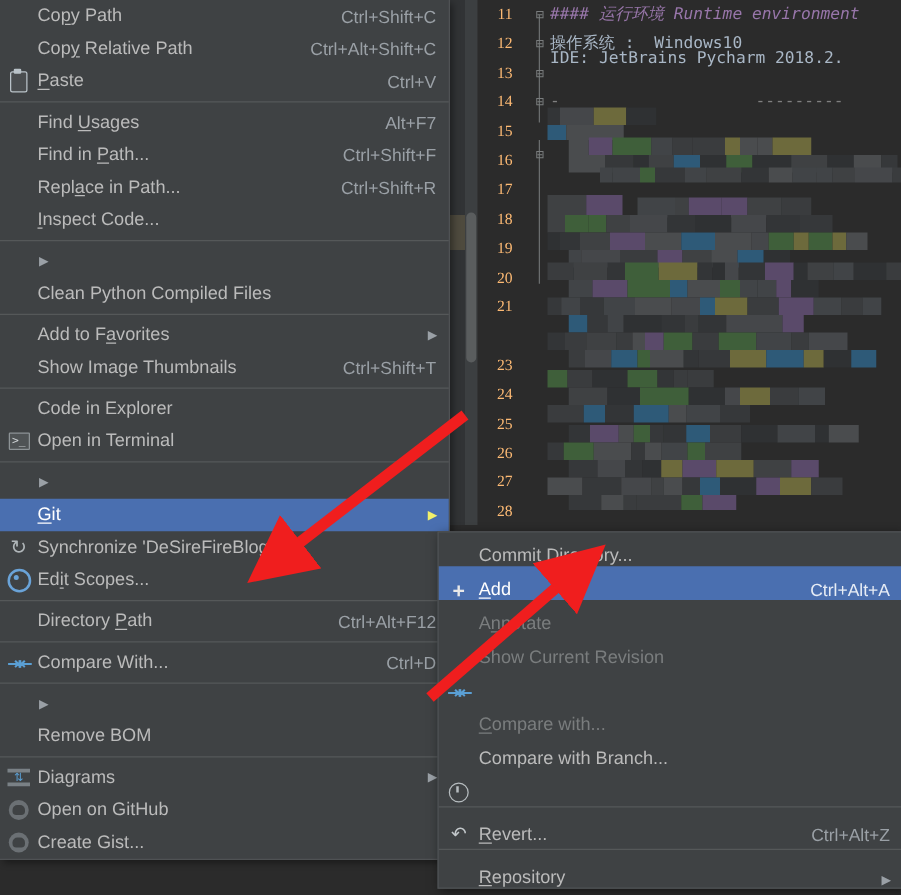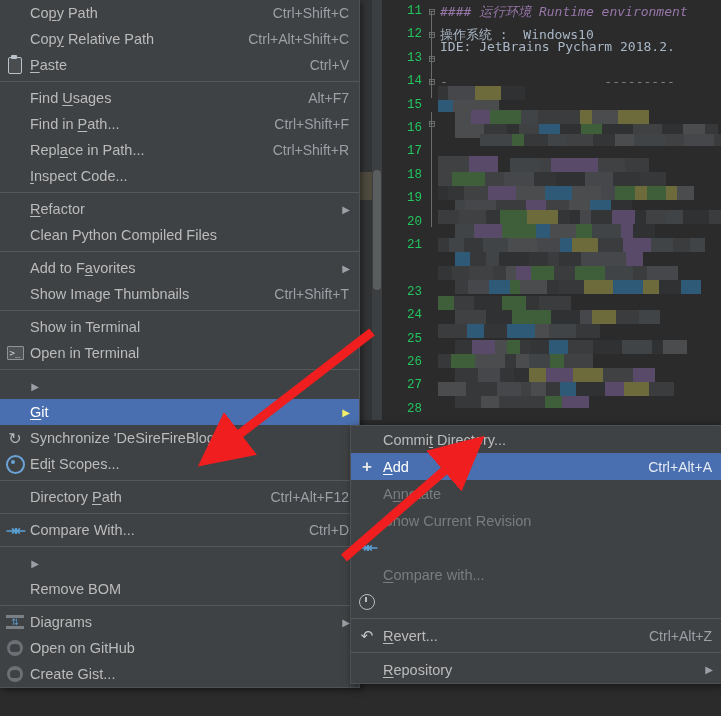--- a/index.html
+++ b/index.html
@@ -10,22 +10,22 @@
     overflow:hidden;position:relative;
   }
 
   
   #editor{position:absolute;left:360px;top:0;width:361px;height:716px;background:#2b2b2b;overflow:hidden;}
   #editor-stripe{position:absolute;left:0;top:0;width:12px;height:420px;background:#313335;}
   #editor-stripe .mark{position:absolute;left:0;width:12px;height:28px;background:#4e4a3e;top:172px;}
   #editor-scroll{position:absolute;left:12px;top:0;width:10px;height:420px;background:#3c3f41;}
   #editor-scroll .thumb{position:absolute;left:1px;top:170px;width:8px;height:120px;background:#5a5d5e;border-radius:4px;}
   #gutter{position:absolute;left:22px;top:0;width:40px;height:420px;}
-  .lnum{position:absolute;right:0;width:36px;text-align:right;
-        font-family:Liberation Mono, monospace;font-size:12.5px;color:#22c55e;line-height:23.4px;height:23.4px;}
+  .lnum{position:absolute;right:12px;width:36px;text-align:right;
+        font-family:Liberation Serif, serif;font-size:12.5px;color:#fdba74;line-height:23.4px;height:23.4px;}
   .fold{position:absolute;left:66px;width:12px;height:23.4px;color:#7a7d7e;font-size:11px;
         font-family:"DejaVu Sans Mono",monospace;line-height:23.4px;text-align:center;}
   .foldline{position:absolute;left:71px;width:1px;background:#6a6d6e;}
   .code{position:absolute;left:80px;white-space:pre;
         font-family:"DejaVu Sans Mono", monospace;font-size:13px;line-height:23.4px;height:23.4px;}
   .c-purple{color:#9876aa;font-style:italic;}
   .c-plain{color:#a9b7c6;}
   .c-dash{color:#808080;}
   
   .px{position:absolute;}
@@ -47,21 +47,21 @@
   .mi.dis{color:#7a7d7e;}
   .sep{height:1px;background:#555859;margin:3px 0;}
   .u{text-decoration:underline;text-underline-offset:2px;}
 
   
   #submenu{
     position:absolute;left:350px;top:425px;width:371px;
     background:#3f4244;border:1px solid #4f5254;
     box-shadow:2px 2px 8px rgba(0,0,0,.5);
   }
-  #submenu .mi{height:27px;}
+  #submenu .mi{height:27px;align-items:flex-end;}
   #submenu .mi .ico{width:32px;min-width:32px;}
 
   
   .gi{display:inline-block;line-height:1;}
   .ico-copy{width:13px;height:14px;border:1.6px solid #9aa7b0;background:#6f7a82;position:relative;border-radius:1px;}
   .ico-copy:after{content:"";position:absolute;left:-4px;top:3px;width:8px;height:10px;
                   border:1.6px solid #9aa7b0;background:#5c666d;border-radius:1px;}
   .ico-paste{width:12px;height:15px;border:1.7px solid #b9c2c8;border-radius:2px;background:#4a4d4f;position:relative;}
   .ico-paste:before{content:"";position:absolute;left:2px;top:-3px;width:6px;height:4px;background:#b9c2c8;border-radius:1px;}
   .ico-term{width:17px;height:14px;background:#4f5355;border:1px solid #8d9396;border-radius:1px;
@@ -406,21 +406,20 @@
       <span class="ico">
         <span class="gi"></span>
       </span>
       <span class="lbl"><span class="u">I</span>nspect Code...</span>
     </div>
     <div class="sep"></div>
     <div class="mi">
       <span class="ico">
         <span class="gi"></span>
       </span>
-      <span class="lbl"><span class="u">R</span>efactor</span>
       <span class="arr">▶</span>
     </div>
     <div class="mi">
       <span class="ico">
         <span class="gi"></span>
       </span>
       <span class="lbl">Clean Python Compiled Files</span>
     </div>
     <div class="sep"></div>
     <div class="mi">
@@ -435,21 +434,21 @@
         <span class="gi"></span>
       </span>
       <span class="lbl">Show Image Thumbnails</span>
       <span class="acc">Ctrl+Shift+T</span>
     </div>
     <div class="sep"></div>
     <div class="mi">
       <span class="ico">
         <span class="gi"></span>
       </span>
-      <span class="lbl">Show in Terminal</span>
+      <span class="lbl">Code in Explorer</span>
     </div>
     <div class="mi">
       <span class="ico">
         <span class="ico-term">&gt;_</span>
       </span>
       <span class="lbl">Open in Terminal</span>
     </div>
     <div class="sep"></div>
     <div class="mi">
       <span class="ico">
@@ -560,20 +559,26 @@
     <div class="mi dis">
       <span class="ico">
         <span class="ico-cmp">⇥⇤</span>
       </span>
     </div>
     <div class="mi dis">
       <span class="ico">
         <span class="gi"></span>
       </span>
       <span class="lbl"><span class="u">C</span>ompare with...</span>
+    </div>
+    <div class="mi">
+      <span class="ico">
+        <span class="gi"></span>
+      </span>
+      <span class="lbl">Compare with Branch...</span>
     </div>
     <div class="mi">
       <span class="ico">
         <span class="ico-clock"></span>
       </span>
     </div>
     <div class="sep"></div>
     <div class="mi">
       <span class="ico">
         <span class="ico-revert">↶</span>

